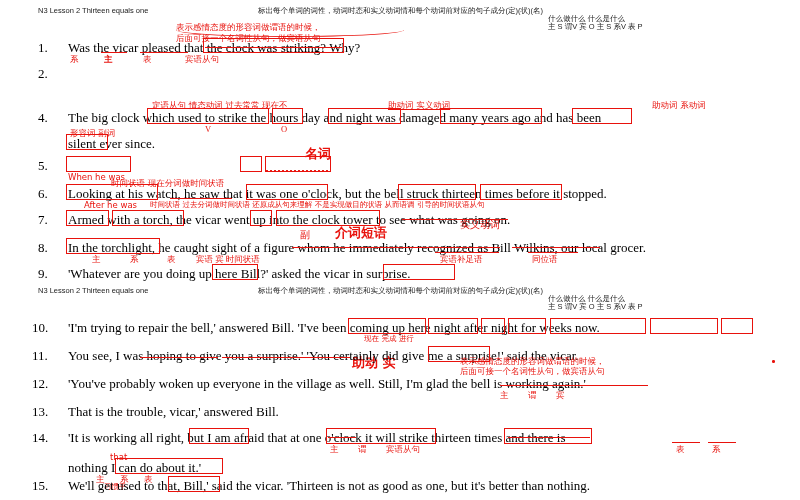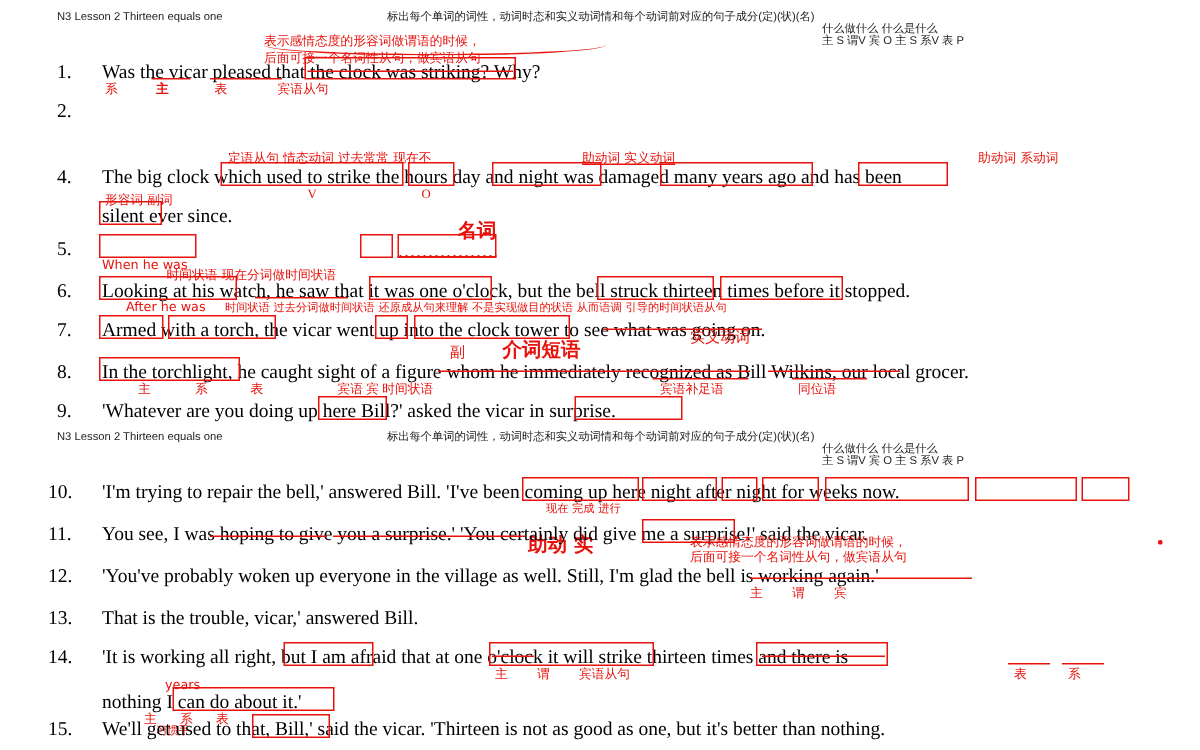--- a/index.html
+++ b/index.html
@@ -125,21 +125,21 @@
   <div class="ann mid" style="left:460px;top:218px;">实义动词</div>
 
   <div class="num" style="left:38px;top:240px;">8.</div>
   <div class="line" style="left:68px;top:240px;">In the torchlight, he caught sight of a figure whom he immediately recognized as Bill Wilkins, our local grocer.</div>
   <div class="box" style="left:66px;top:238px;width:94px;height:16px;"></div>
   <div class="strike" style="left:292px;top:247px;width:208px;"></div>
   <div class="strike" style="left:512px;top:247px;width:88px;"></div>
   <div class="lab" style="left:92px;top:254px;">主</div>
   <div class="lab" style="left:130px;top:254px;">系</div>
   <div class="lab" style="left:167px;top:254px;">表</div>
-  <div class="lab" style="left:196px;top:254px;margin-left:29px;">宾语  宾  时间状语</div>
+  <div class="lab" style="left:196px;top:254px;">宾语  宾  时间状语</div>
   <div class="ann" style="left:440px;top:254px;">宾语补足语</div>
   <div class="ann" style="left:532px;top:254px;">同位语</div>
   <div class="uline" style="left:435px;top:252px;width:64px;"></div>
   <div class="uline" style="left:528px;top:252px;width:50px;"></div>
 
   <div class="num" style="left:38px;top:266px;">9.</div>
   <div class="line" style="left:68px;top:266px;">'Whatever are you doing up here Bill?' asked the vicar in surprise.</div>
   <div class="box" style="left:212px;top:264px;width:46px;height:16px;"></div>
   <div class="box" style="left:383px;top:264px;width:72px;height:16px;"></div>
 
@@ -187,21 +187,21 @@
   <div class="box" style="left:504px;top:428px;width:88px;height:16px;"></div>
   <div class="strike" style="left:508px;top:437px;width:82px;"></div>
   <div class="lab" style="left:330px;top:444px;">主</div>
   <div class="lab" style="left:358px;top:444px;">谓</div>
   <div class="lab" style="left:386px;top:444px;">宾语从句</div>
   <div class="lab" style="left:676px;top:444px;">表</div>
   <div class="lab" style="left:712px;top:444px;">系</div>
   <div class="uline" style="left:672px;top:442px;width:28px;"></div>
   <div class="uline" style="left:708px;top:442px;width:28px;"></div>
 
-  <div class="ann" style="left:110px;top:452px;">years</div>
+  <div class="ann" style="left:110px;top:452px;">that</div>
   <div class="num" style="left:68px;top:460px;"></div>
   <div class="line" style="left:68px;top:460px;">nothing I can do about it.'</div>
   <div class="box" style="left:115px;top:458px;width:108px;height:16px;"></div>
   <div class="lab" style="left:96px;top:474px;">主</div>
   <div class="lab" style="left:120px;top:474px;">系</div>
   <div class="lab" style="left:144px;top:474px;">表</div>
   <div class="ann sm" style="left:104px;top:482px;">习惯手</div>
 
   <div class="num" style="left:32px;top:478px;">15.</div>
   <div class="line" style="left:68px;top:478px;">We'll get used to that, Bill,' said the vicar. 'Thirteen is not as good as one, but it's better than nothing.</div>

